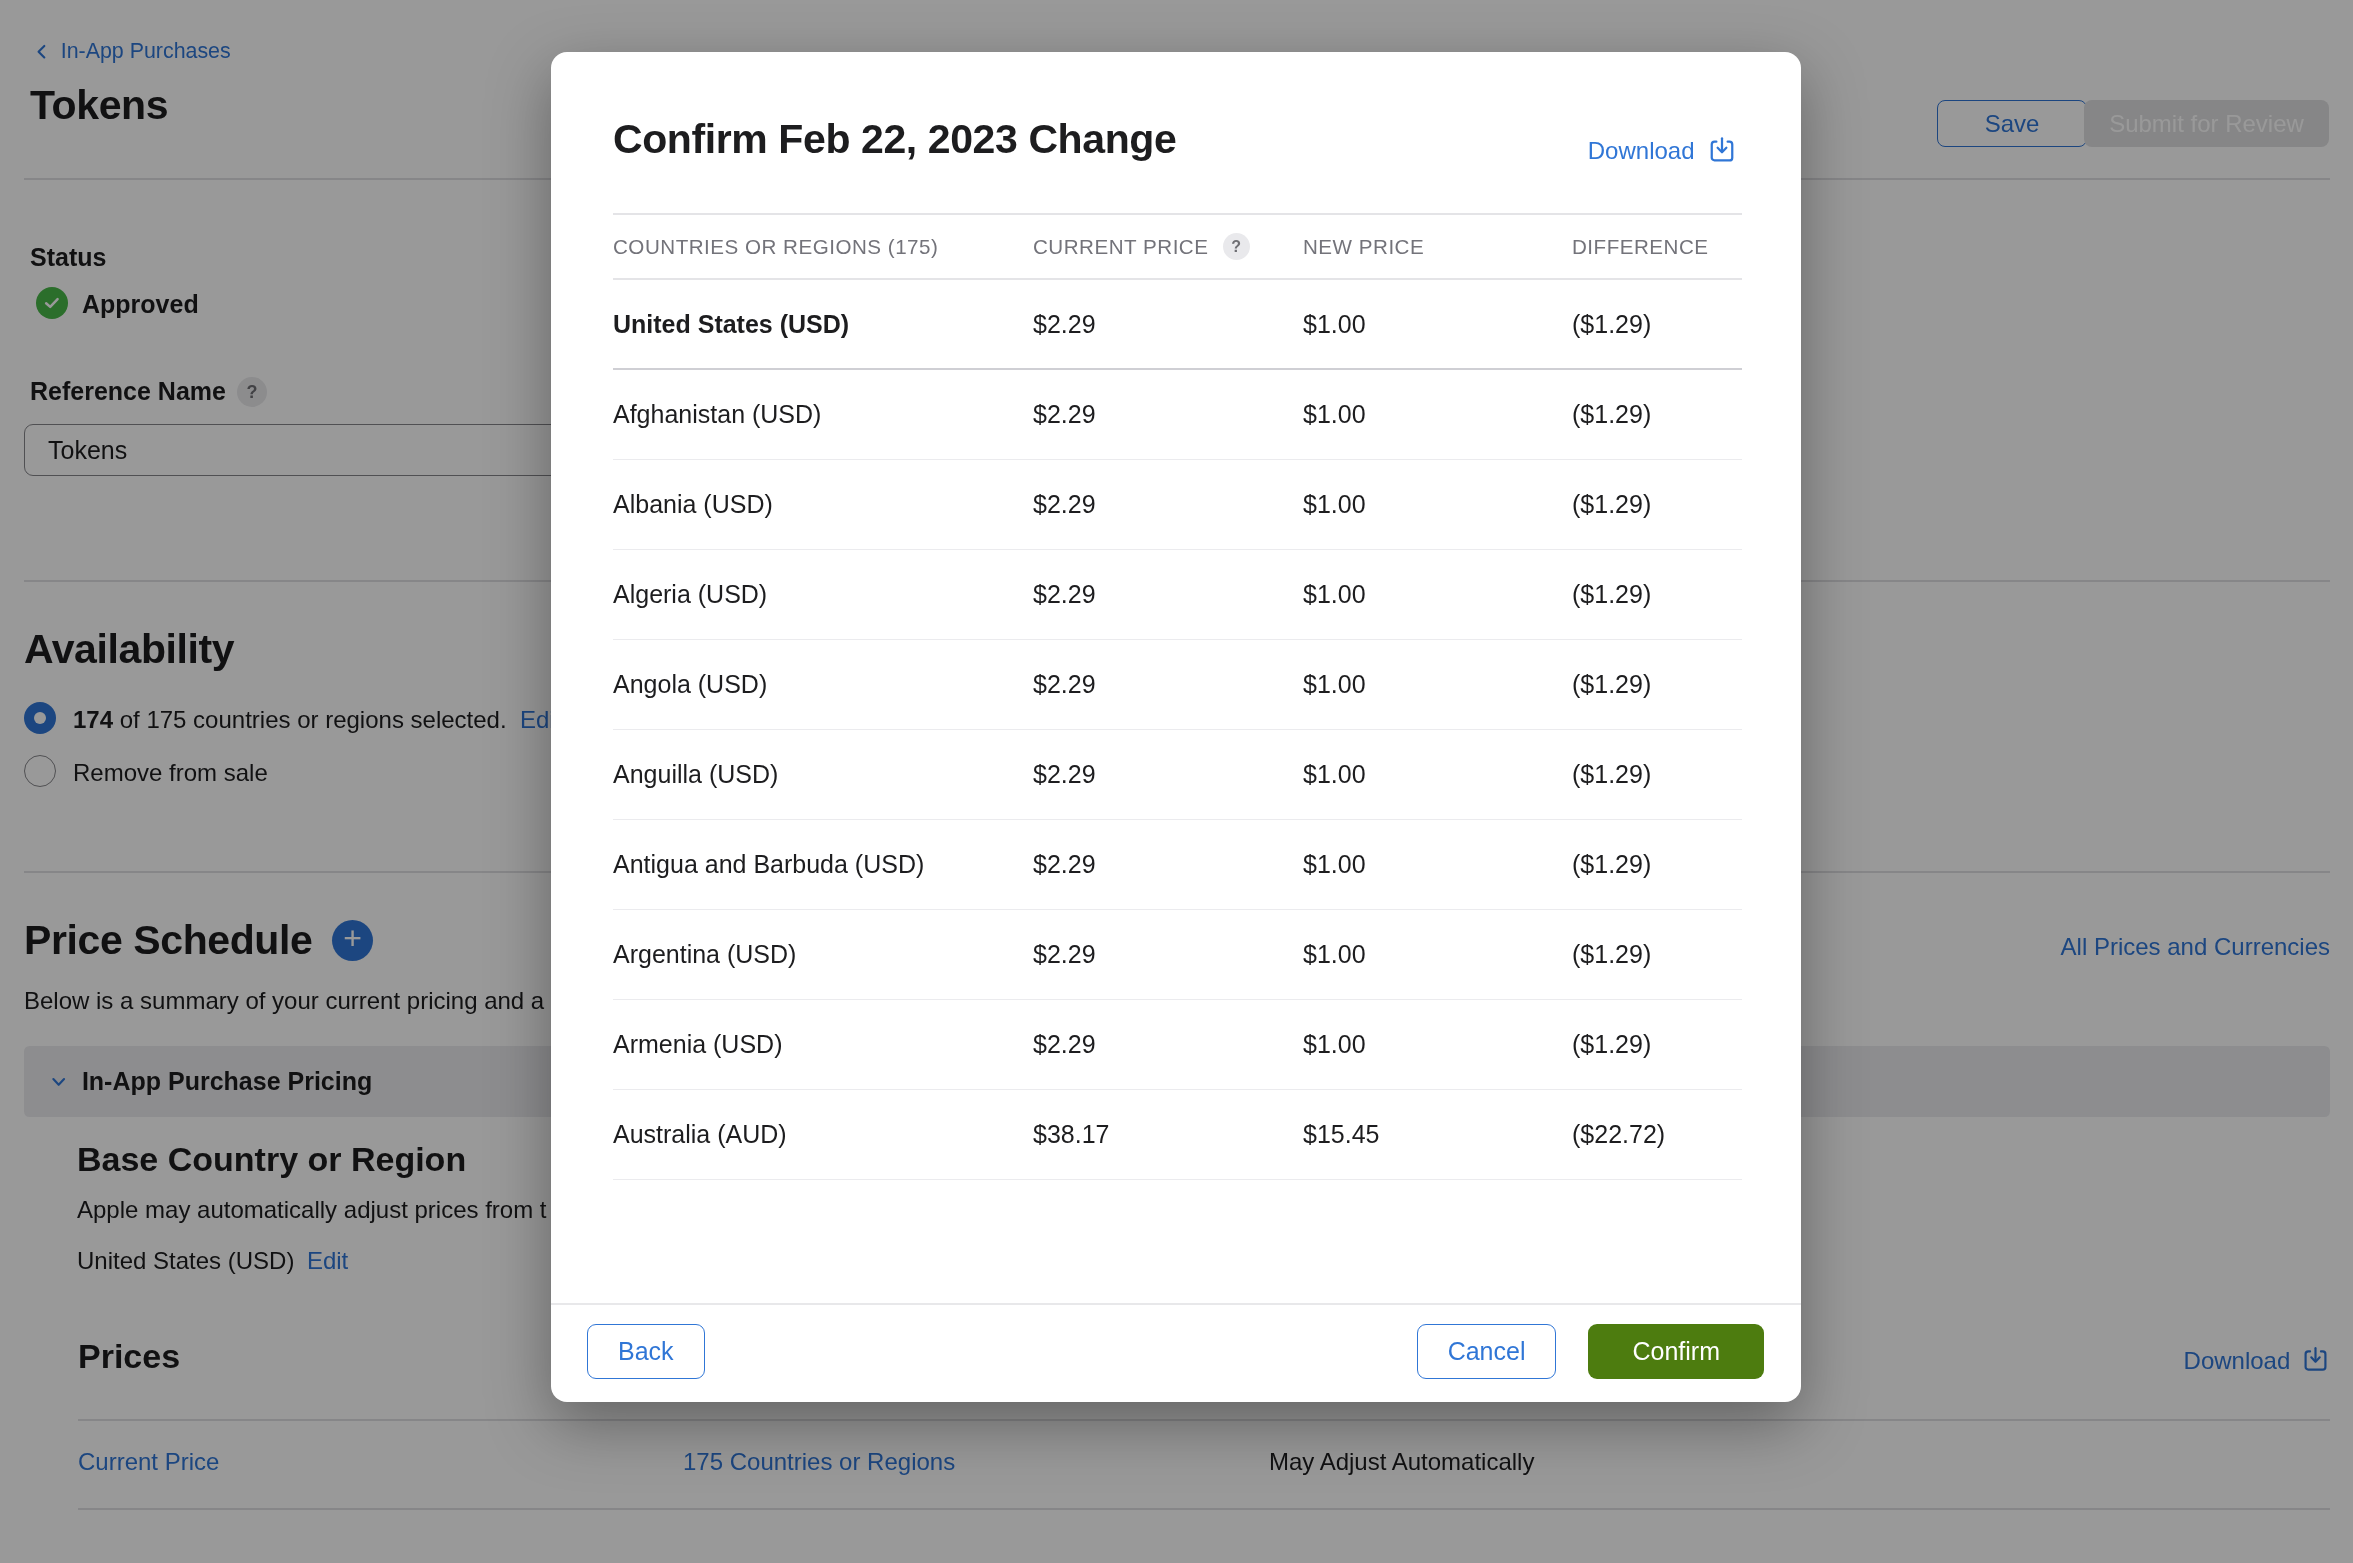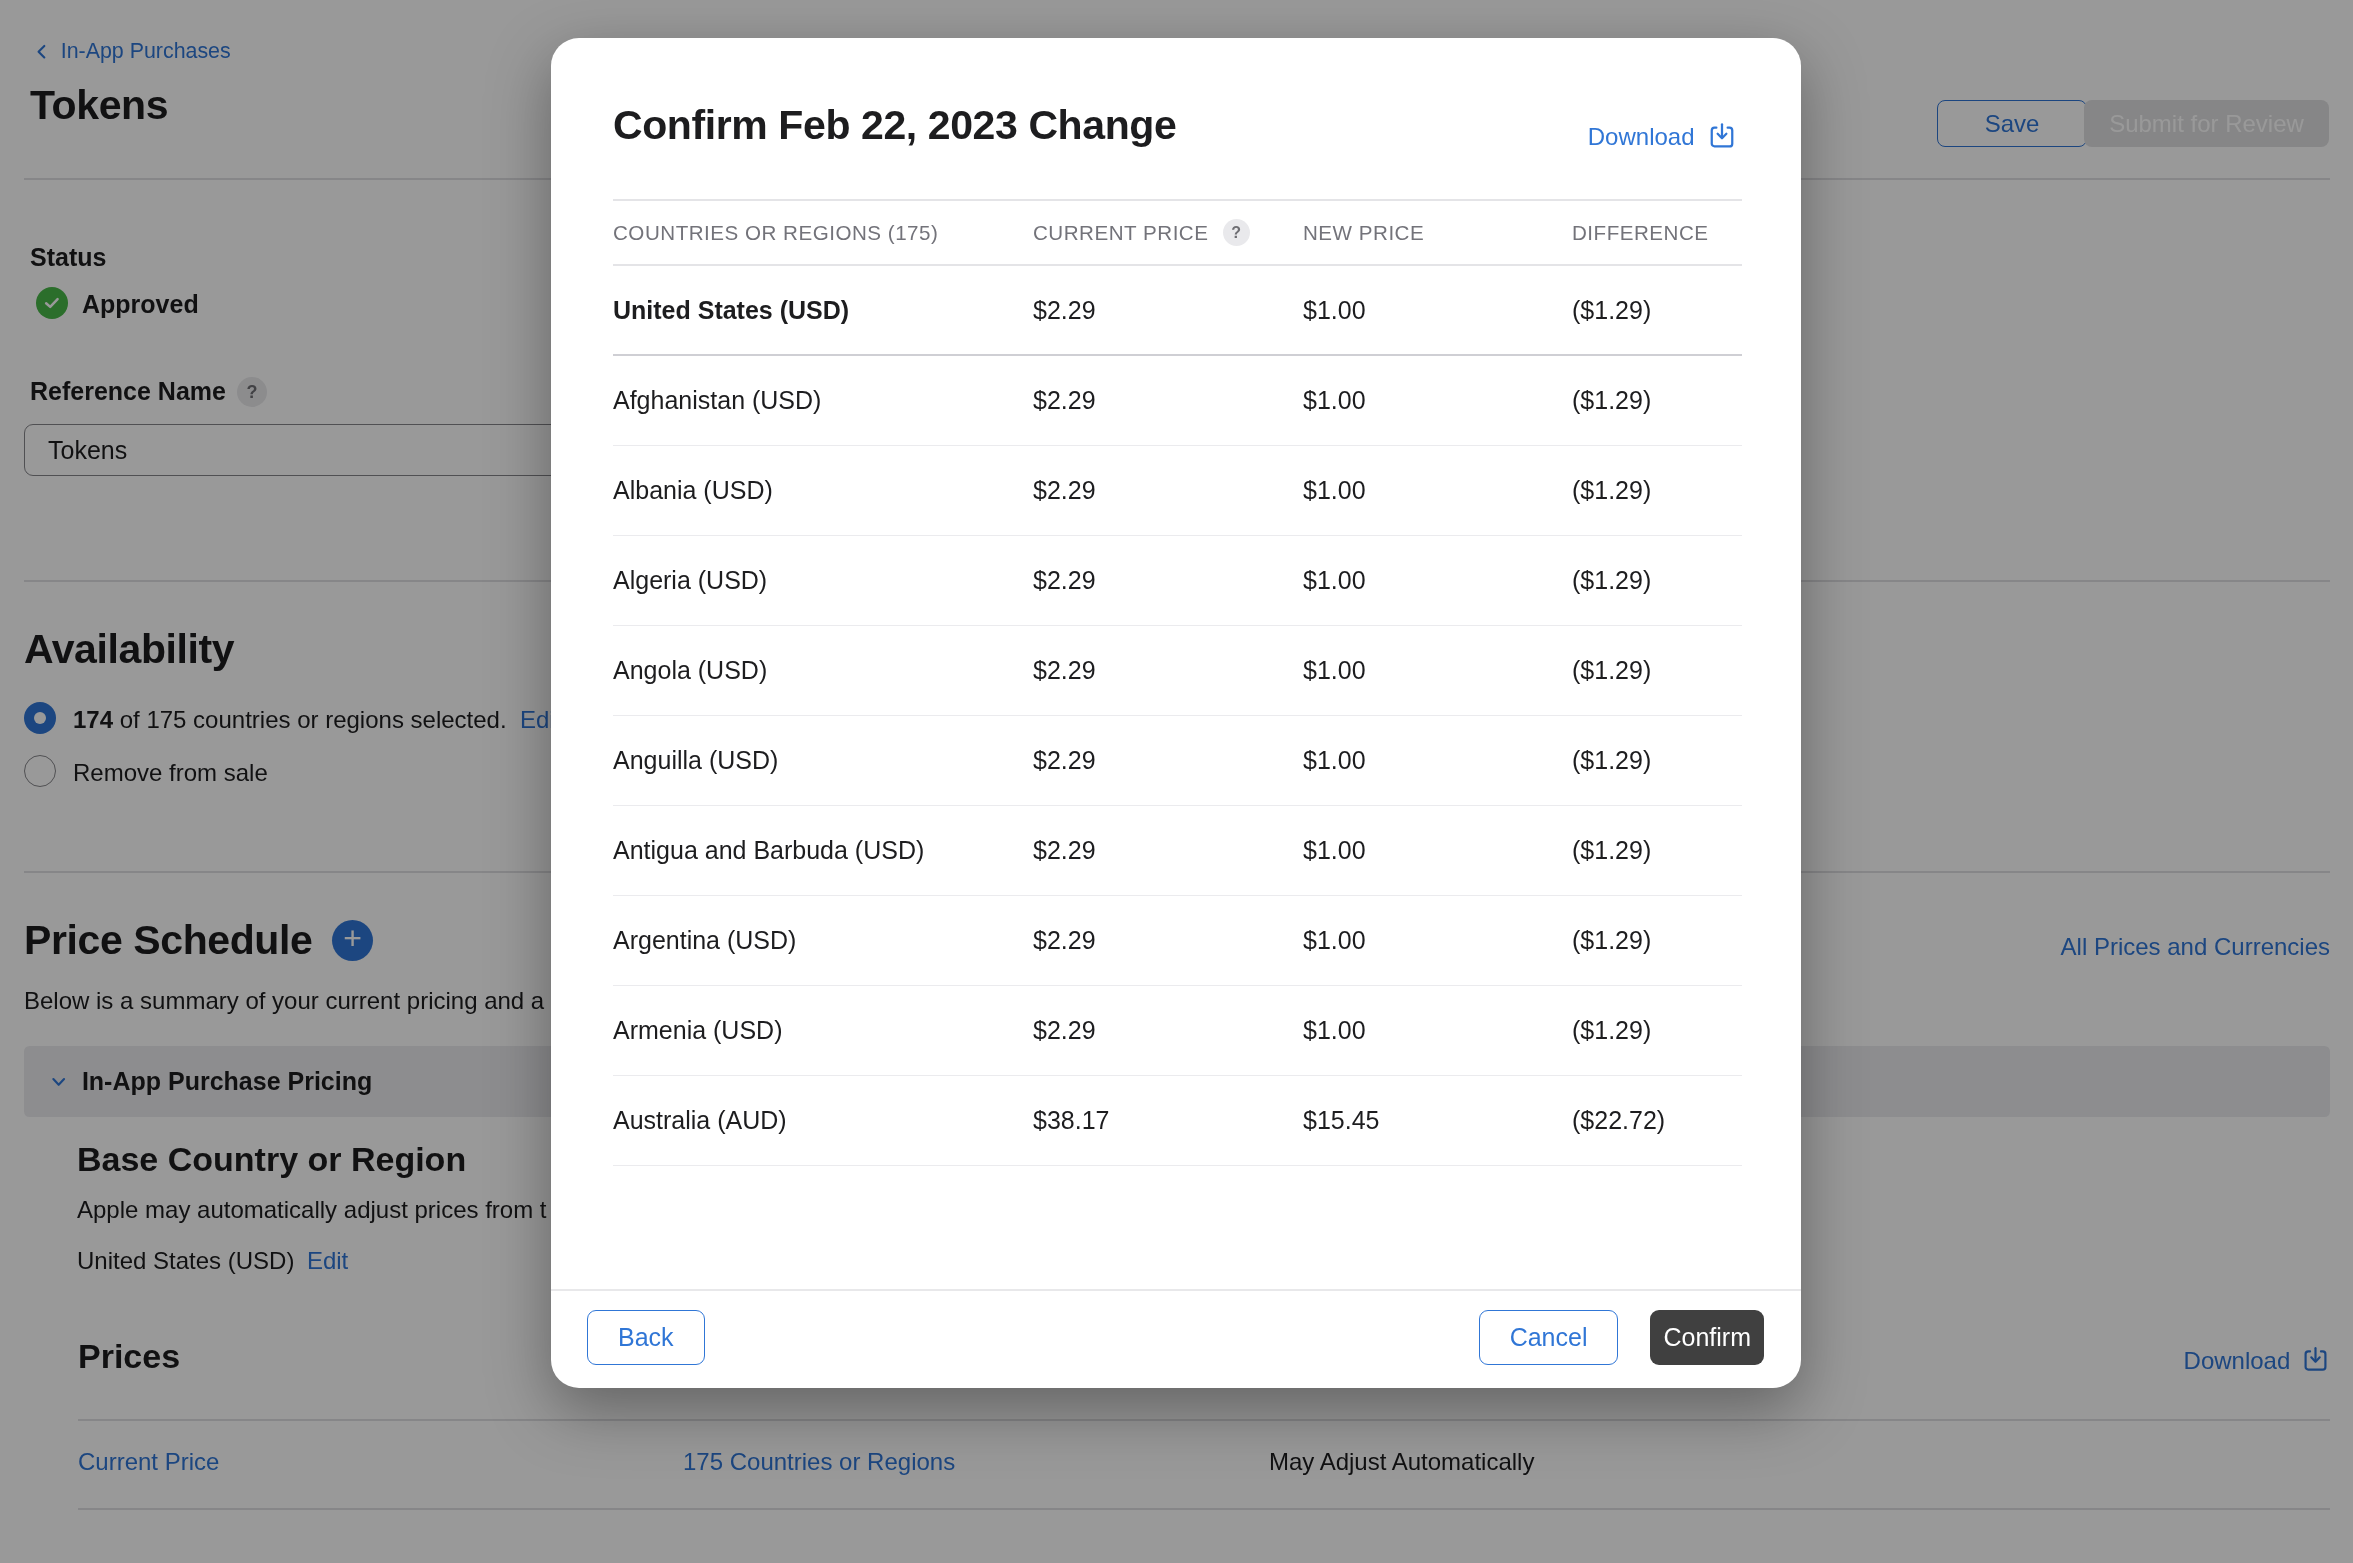--- a/index.html
+++ b/index.html
@@ -62,41 +62,41 @@
   .base-value { left:77px; top:1247px; display:flex; gap:12.5px; }
   .prices-h { left:78px; top:1337px; font-size:34px; font-weight:700; }
   .dl-bottom { right:24px; top:1346px; display:flex; align-items:center; gap:10.7px; font-size:24px; }
   .bottom-links { top:1448px; font-size:24px; }
   .bl-current { left:78px; }
   .bl-countries { left:683px; }
   .bl-adjust { left:1269px; color:#1d1d1f; }
 
   
   .overlay { position:absolute; inset:0; background:rgba(0,0,0,0.40); }
-  .modal { position:absolute; left:551px; top:38px; width:1250px; height:1350px; background:#fff;
-    border-radius:28px; box-shadow:0 21.4px 63px rgba(0,0,0,0.35); overflow:hidden; }
+  .modal { position:absolute; left:551px; top:52px; width:1250px; height:1350px; background:#fff;
+    border-radius:16px; box-shadow:0 21.4px 63px rgba(0,0,0,0.35); overflow:hidden; }
   .m-title { left:62px; top:64px; font-size:41px; font-weight:700; letter-spacing:-0.4px; }
   .m-download { right:64px; top:84px; display:flex; align-items:center; gap:12.5px; font-size:24px; }
   .m-div1 { left:62px; right:59px; top:161px; height:1.8px; background:#e4e4e7; }
   .cols { display:grid; grid-template-columns:420px 270px 269px auto; align-items:center; }
   .m-head { left:62px; right:59px; top:163px; height:63px; color:#73737a; font-size:20.6px;
     letter-spacing:0.5px; }
   .m-head .hcell { display:flex; align-items:center; gap:14.3px; }
   .m-help { width:27px; height:27px; font-size:16px; }
   .m-headdiv { left:62px; right:59px; top:226px; height:1.8px; background:#e4e4e7; }
   .m-rows { left:62px; right:59px; top:228px; }
   .m-row { height:90px; border-bottom:1.8px solid #ebebee; font-size:25px; }
   .m-row.row-highlight { border-bottom:2.7px solid #cfcfd4; }
   .m-row.row-highlight .cell-country { font-weight:700; }
   .m-div2 { left:0; right:0; top:1251px; height:1.8px; background:#e8e8ea; }
   .m-footer { left:36px; right:37px; top:1272px; height:55px; display:flex; align-items:center; }
   .m-btn { height:55px; border-radius:9px; font-size:25px; display:flex; align-items:center;
     justify-content:center; padding:0 30px; font-family:inherit; }
   .m-btn-outline { border:1.8px solid #3076d6; color:#3076d6; background:#fff; }
-  .m-btn-fill { background:#404040; color:#fff; border:none; padding:0 13px; }
+  .m-btn-fill { background:#4d7c0f; color:#fff; border:none; padding:0 44px; }
   .m-cancel { margin-left:auto; }
   .m-confirm { margin-left:32px; }
 
   svg { display:block; }
 </style>
 </head>
 <body>
 
 <div class="page">
 

